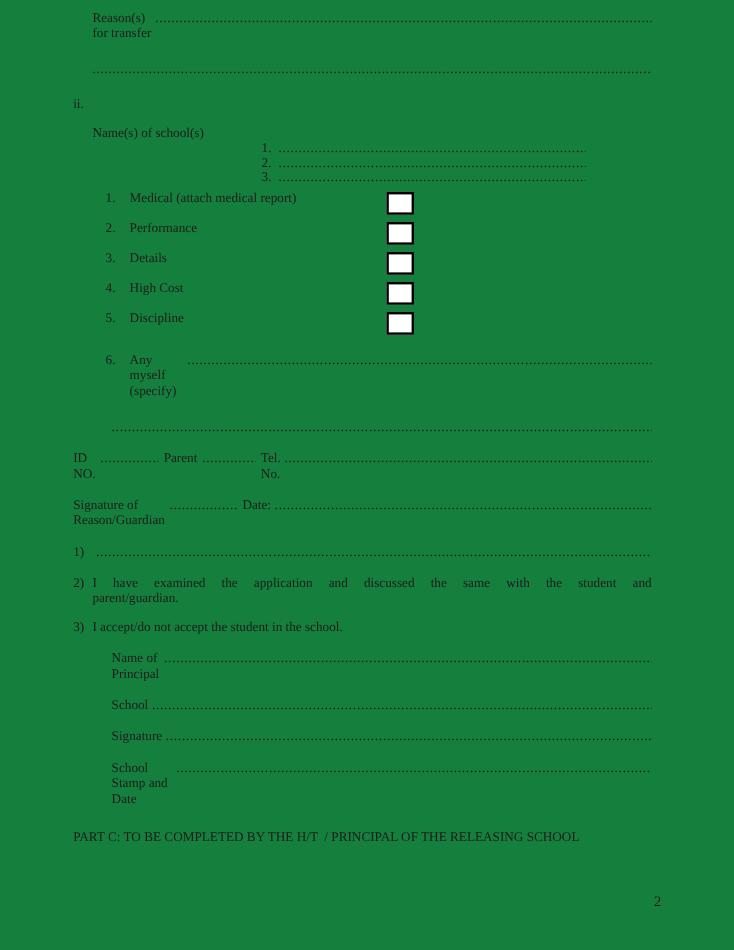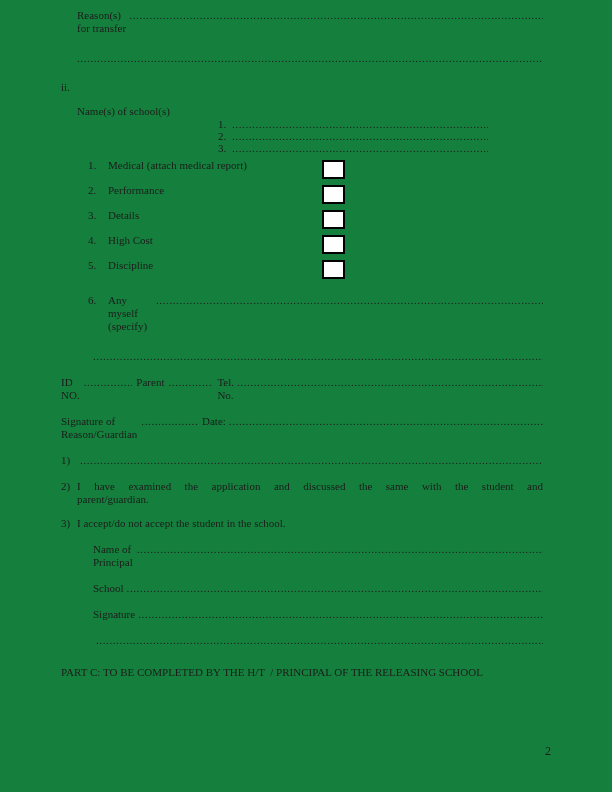--- a/index.html
+++ b/index.html
@@ -163,20 +163,21 @@
     </div>
     <div class="frow">
       <span>School</span>
       <span class="lead">................................................................................................................................................................................................................................................</span>
     </div>
     <div class="frow">
       <span>Signature</span>
       <span class="lead">................................................................................................................................................................................................................................................</span>
     </div>
     <div class="frow">
+      <span>School Stamp and Date</span>
       <span class="lead">................................................................................................................................................................................................................................................</span>
     </div>
 
     <div style="margin-top:19px;">PART C: TO BE COMPLETED BY THE H/T &nbsp;/ PRINCIPAL OF THE RELEASING SCHOOL</div>
 
   </div>
 
   <div class="page-number">2</div>
 </div>
 

